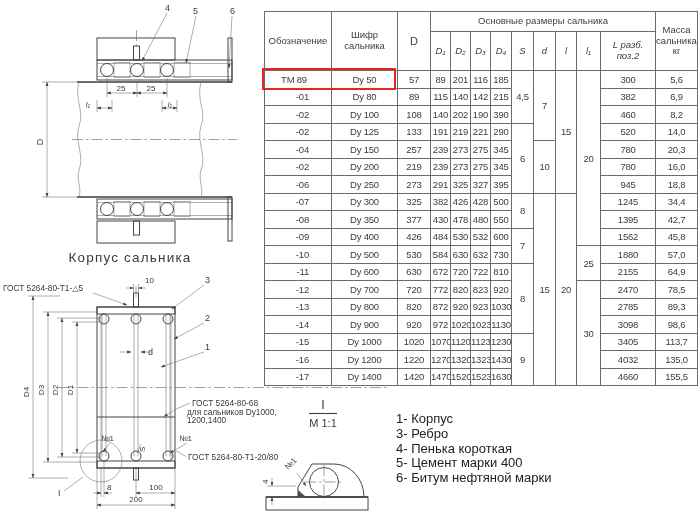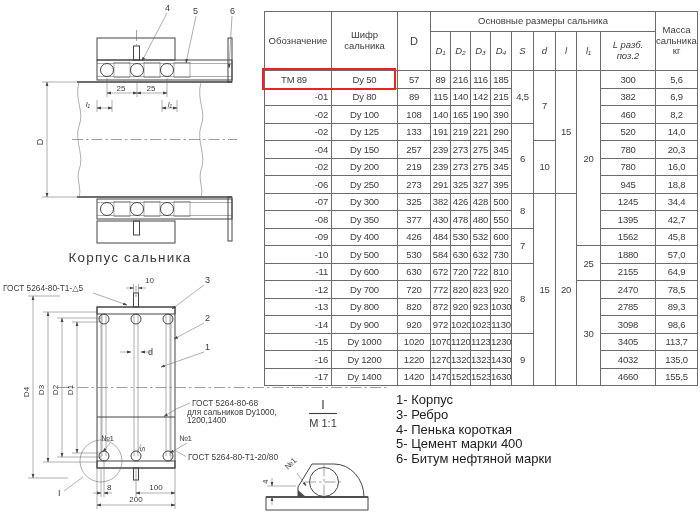--- a/index.html
+++ b/index.html
@@ -9,26 +9,26 @@
   
   .table-wrap{position:absolute;left:264px;top:11px;width:433px;}
   table{border-collapse:collapse;table-layout:fixed;width:433px;}
   th,td{border:1px solid #6b6b6b;padding:0;text-align:center;vertical-align:middle;
         font-weight:normal;color:#3c3c3c;overflow:hidden;}
   thead tr.gr{height:20px;}
   thead tr.sub{height:39px;font-style:italic;}
   thead th{font-size:9.5px;line-height:1.15;}
   tbody tr{height:17.5px;}
   tbody td{font-size:9.5px;letter-spacing:-0.2px;}
-  td.des{text-align:right;padding-right:3px;}
+  td.des{text-align:right;padding-right:22px;}
   td.des.first{text-align:center;padding-right:8px;}
   .hl-box{position:absolute;left:-2px;top:57px;width:134px;height:22px;
           border:2px solid #e8251f;pointer-events:none;box-sizing:border-box;}
   
-  .legend{position:absolute;left:396px;top:393px;font-size:13px;line-height:14.8px;color:#222;}
+  .legend{position:absolute;left:396px;top:412px;font-size:13px;line-height:14.8px;color:#222;}
   
   .ln{stroke:#454545;stroke-width:1;fill:none;}
   .thick{stroke:#3d3d3d;stroke-width:1.6;fill:none;}
   .thin{stroke:#6a6a6a;stroke-width:0.55;fill:none;}
   .cl{stroke:#777;stroke-width:0.7;fill:none;stroke-dasharray:11 3 2.5 3;}
   .lbl{font-size:9px;}
   .sm{font-size:8px;}
   .gost{font-size:8.3px;}
 </style>
 </head>
@@ -269,21 +269,21 @@
           <th>l₁</th>
           <th>L разб. поз.2</th>
         </tr>
       </thead>
       <tbody>
           <tr>
             <td class="des first">ТМ 89</td>
             <td class="code">Dy 50</td>
             <td>57</td>
             <td>89</td>
-            <td>216</td>
+            <td>201</td>
             <td>116</td>
             <td>185</td>
             <td class="mid" rowspan="3">4,5</td>
             <td class="mid" rowspan="4">7</td>
             <td class="mid" rowspan="7">15</td>
             <td class="mid" rowspan="10">20</td>
             <td>300</td>
             <td>5,6</td>
           </tr>
           <tr>
@@ -295,21 +295,21 @@
             <td>142</td>
             <td>215</td>
             <td>382</td>
             <td>6,9</td>
           </tr>
           <tr>
             <td class="des">-02</td>
             <td class="code">Dy 100</td>
             <td>108</td>
             <td>140</td>
-            <td>165</td>
+            <td>202</td>
             <td>190</td>
             <td>390</td>
             <td>460</td>
             <td>8,2</td>
           </tr>
           <tr>
             <td class="des">-02</td>
             <td class="code">Dy 125</td>
             <td>133</td>
             <td>191</td>

